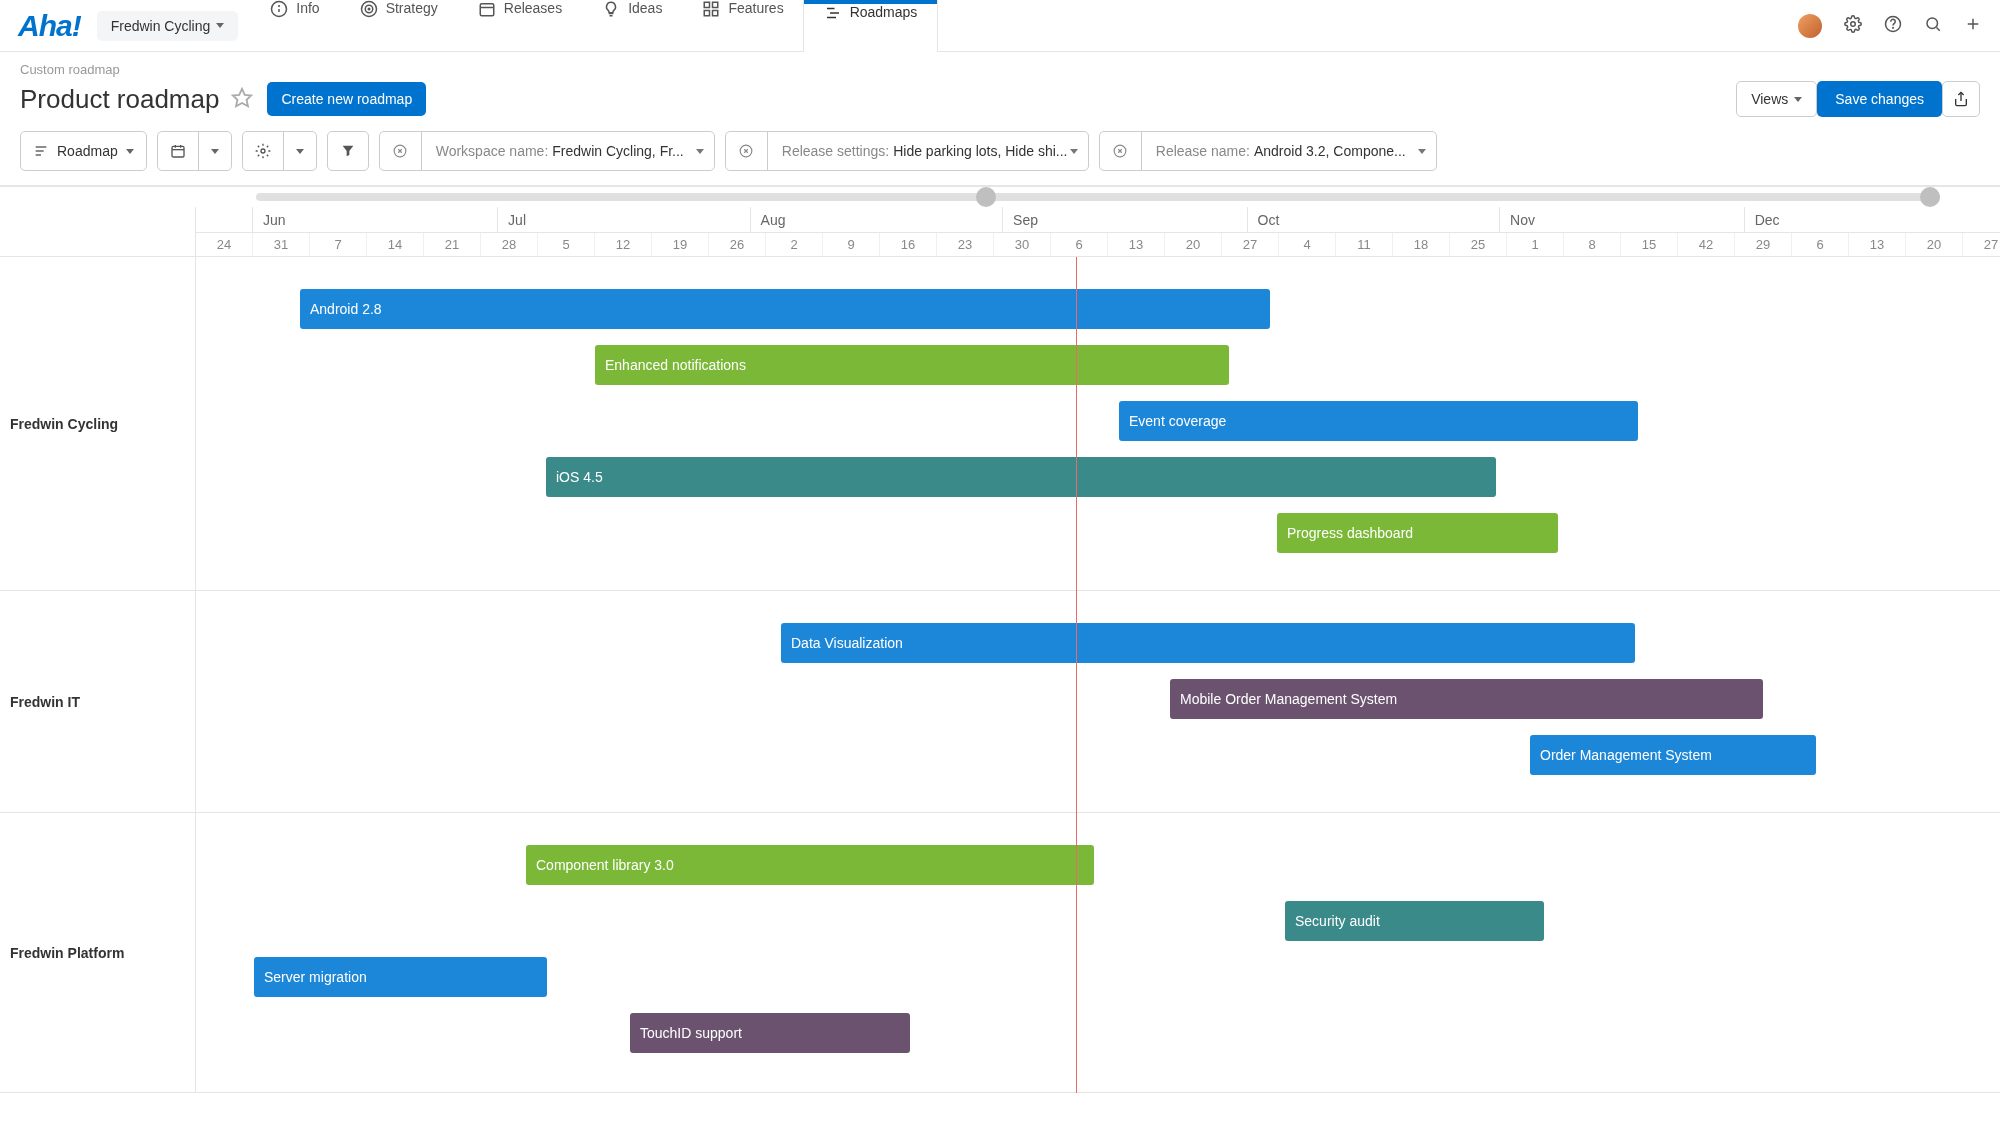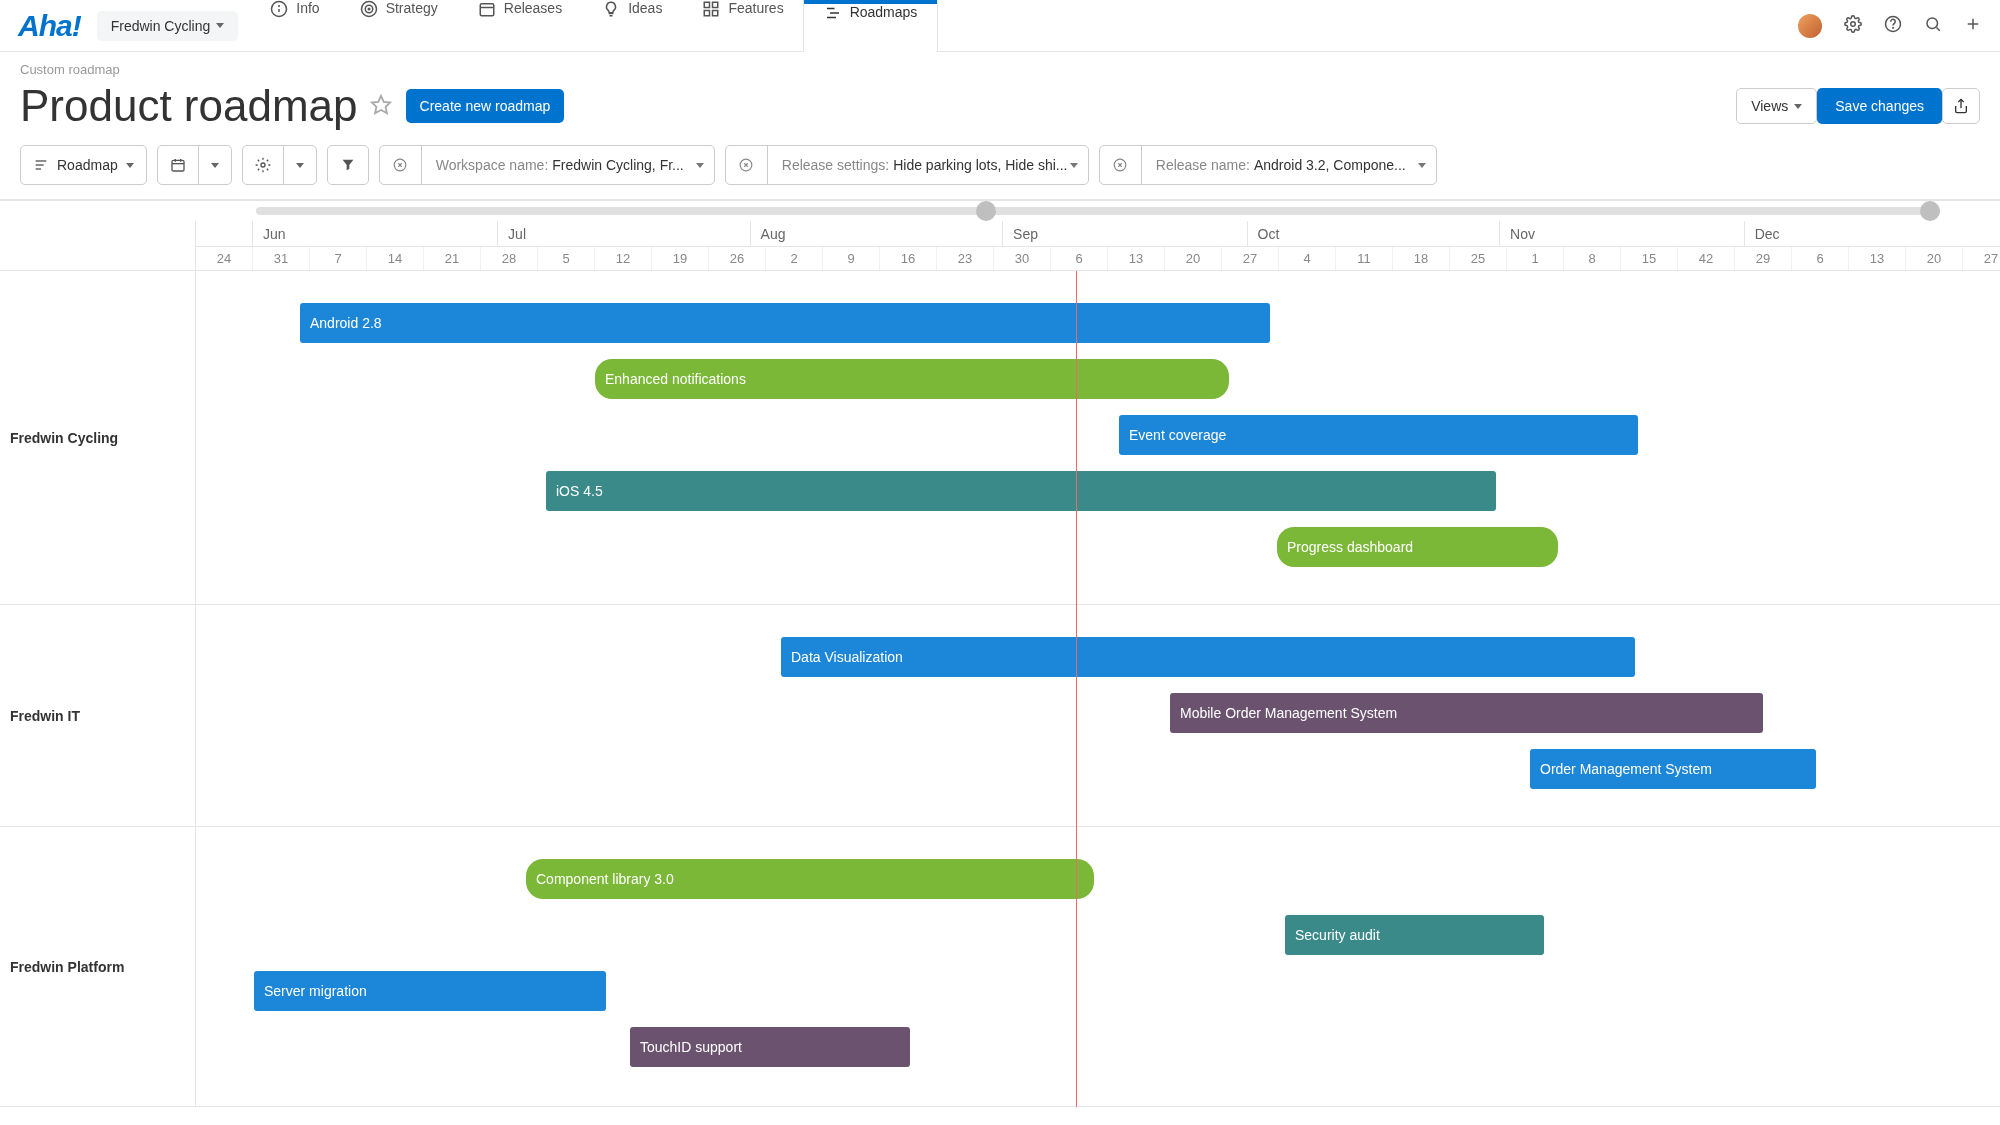--- a/index.html
+++ b/index.html
@@ -13,21 +13,21 @@
 .navitem { display: flex; align-items: flex-start; gap: 8px; padding: 0 20px; cursor: pointer; color: #555; height: 100%; }
 .navitem.active { border-top: 4px solid #0073cf; background: #fff; padding-top: 0; color: #333; font-weight: 500; box-shadow: 0 1px 0 #fff, -1px 0 0 #e5e5e5, 1px 0 0 #e5e5e5; }
 .navitem svg, .topright svg { width: 18px; height: 18px; }
 .topright { margin-left: auto; display: flex; align-items: center; gap: 22px; color: #555; }
 .avatar { width: 24px; height: 24px; border-radius: 50%; background: linear-gradient(135deg,#f0a060,#c06030); }
 
 
 .pagehead { padding: 10px 20px 14px 20px; }
 .crumb { color: #999; font-size: 13px; }
 .titlerow { display: flex; align-items: center; margin-top: 4px; }
-.pagetitle { font-size: 44px; font-weight: 400; color: #333; }
+.pagetitle { font-size: 26px; font-weight: 400; color: #333; }
 .staricon { margin-left: 12px; color: #aaa; cursor: pointer; }
 .btn { border-radius: 5px; padding: 10px 18px; cursor: pointer; border: none; font-size: 14px; }
 .btn-primary { background: #0073cf; color: #fff; }
 .btn-primary-sm { background: #0073cf; color: #fff; border-radius: 5px; padding: 9px 14px; cursor: pointer; border: none; }
 .btn-light { background: #fff; border: 1px solid #ccc; color: #333; padding: 9px 14px; display: flex; align-items: center; gap: 6px; }
 .headright { margin-left: auto; display: flex; align-items: center; }
 
 
 .toolbar { display: flex; gap: 10px; padding: 0 20px 14px 20px; flex-wrap: wrap; align-items: center; }
 .tool { border: 1px solid #ccc; border-radius: 5px; height: 40px; display: flex; align-items: center; background: #fff; }
@@ -53,21 +53,21 @@
 .rightcol { flex: 1; position: relative; }
 .months { display: flex; height: 26px; border-bottom: 1px solid #e5e5e5; }
 .month { border-right: 1px solid #e5e5e5; padding-left: 10px; display: flex; align-items: center; color: #666; font-size: 14px; }
 .days { display: flex; height: 24px; border-bottom: 1px solid #e5e5e5; }
 .day { width: 57px; flex: none; border-right: 1px solid #f0f0f0; display: flex; align-items: center; justify-content: center; font-size: 13px; color: #888; }
 .bars-area { position: relative; }
 .today-line { position: absolute; top: 0; bottom: 0; width: 1px; background: #e86a6a; z-index: 1; }
 .grouplane { border-bottom: 1px solid #e5e5e5; position: relative; background: #fff; }
 .bar { position: absolute; height: 40px; border-radius: 3px; color: #fff; display: flex; align-items: center; padding: 0 10px; font-size: 14px; cursor: pointer; white-space: nowrap; overflow: hidden; }
 .c-blue { background: #1c86d8; }
-.c-green { background: #7bb837; border-radius: 17px; }
+.c-green { background: #7bb837; }
 .c-teal { background: #3a8a8a; }
 .c-purple { background: #6b5370; }
 
 .caret-sm { width: 0; height: 0; border-left: 4px solid transparent; border-right: 4px solid transparent; border-top: 5px solid #666; display: inline-block; }
 </style>
 </head>
 <body>
 
 <div class="topnav">
   <div class="logo">Aha!</div>
@@ -324,19 +324,19 @@
             <div class="bar c-green" style="left: 1081px; width: 281px; top: 256px;">Progress dashboard</div>
           </div>
           <div class="grouplane" style="height: 222px;">
             <div class="bar c-blue" style="left: 585px; width: 854px; top: 32px;">Data Visualization</div>
             <div class="bar c-purple" style="left: 974px; width: 593px; top: 88px;">Mobile Order Management System</div>
             <div class="bar c-blue" style="left: 1334px; width: 286px; top: 144px;">Order Management System</div>
           </div>
           <div class="grouplane" style="height: 280px;">
             <div class="bar c-green" style="left: 330px; width: 568px; top: 32px;">Component library 3.0</div>
             <div class="bar c-teal" style="left: 1089px; width: 259px; top: 88px;">Security audit</div>
-            <div class="bar c-blue" style="left: 58px; width: 352px; top: 144px;">Server migration</div>
+            <div class="bar c-blue" style="left: 58px; width: 293px; top: 144px;">Server migration</div>
             <div class="bar c-purple" style="left: 434px; width: 280px; top: 200px;">TouchID support</div>
           </div>
         </div>
     </div>
   </div>
 </div>
 
 </body></html>

